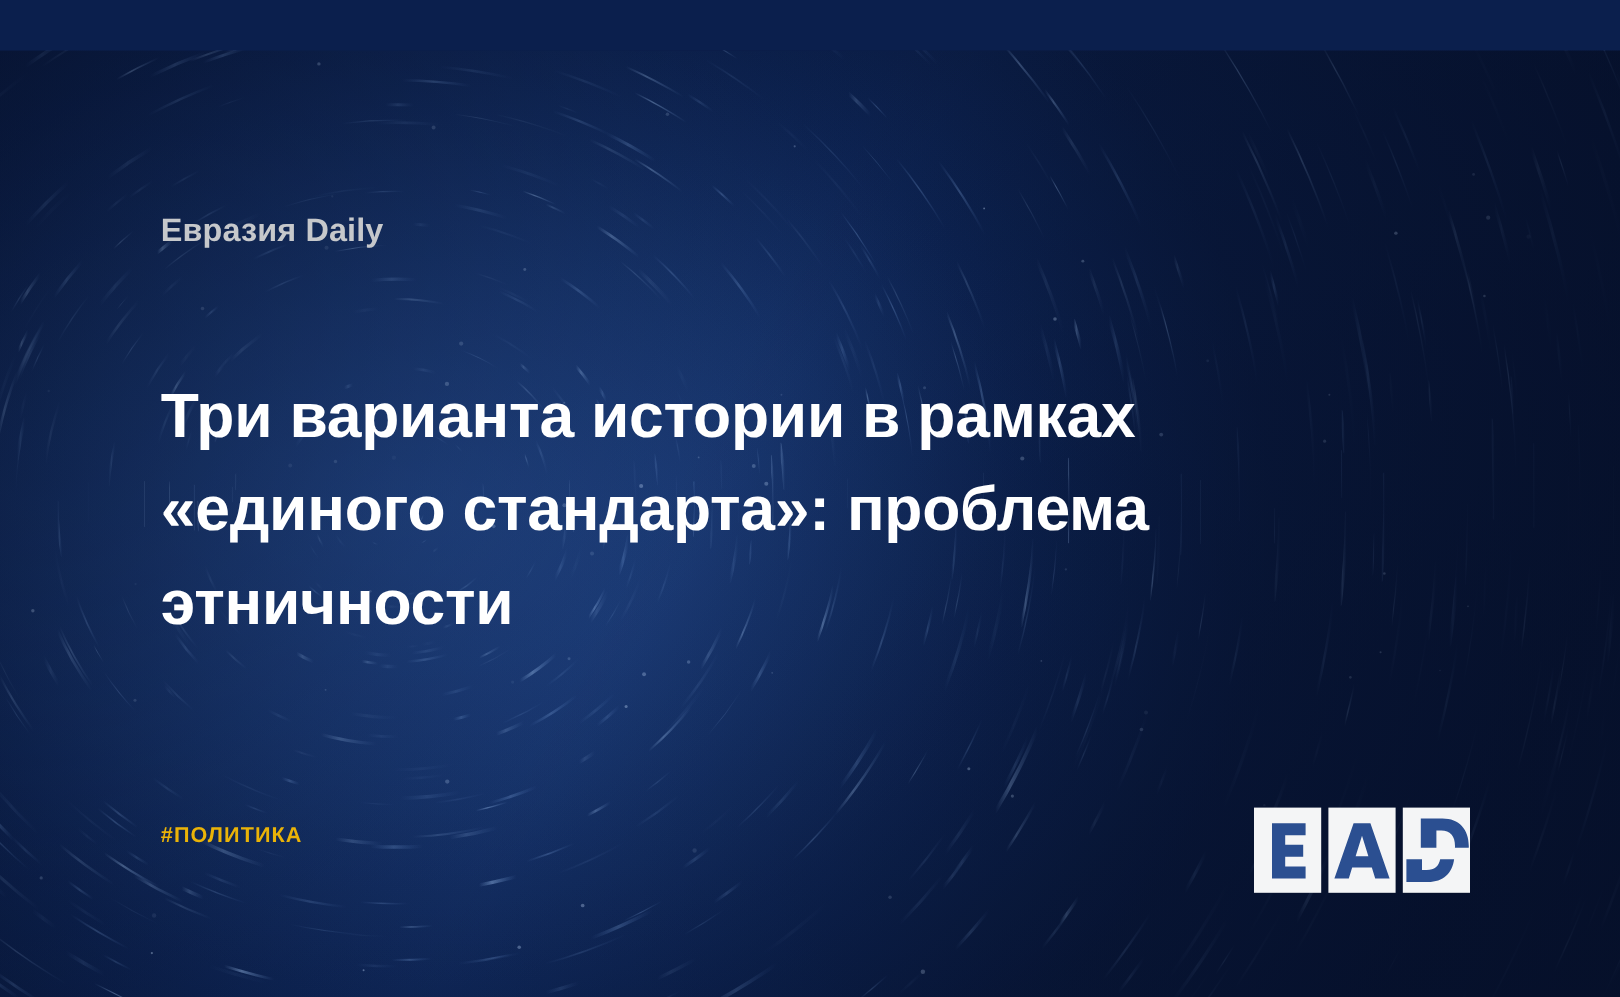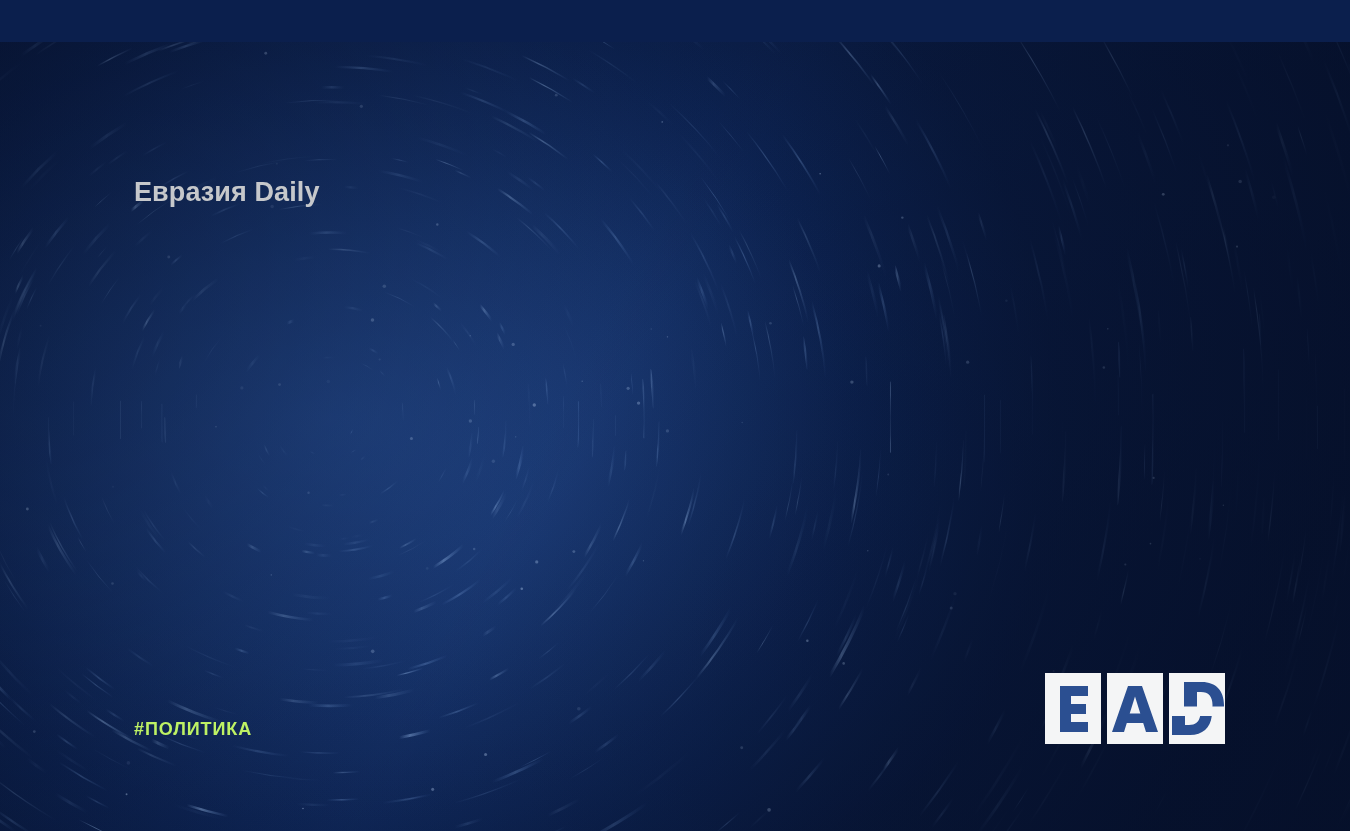--- a/index.html
+++ b/index.html
@@ -73,24 +73,24 @@
     font-size: 52px;
     line-height: 78px;
     font-weight: 700;
     color: #ffffff;
     letter-spacing: -0.2px;
   }
 
   .tag {
     position: absolute;
     left: 134px;
-    top: 677px;
+    top: 644px;
     font-size: 18px;
     font-weight: 700;
-    color: #bef264;
+    color: #eab308;
     letter-spacing: 0.9px;
     white-space: nowrap;
   }
 
   
   .logo {
     position: absolute;
     left: 1045px;
     top: 631px;
     display: flex;
@@ -1439,20 +1439,21 @@
     </svg>
   </div>
 
   <div class="bg-layer bg-vignette"></div>
   <div class="bg-layer bg-corner-dark"></div>
 
   <div id="content">
 
     <div class="brand">Евразия Daily</div>
 
+    <div class="headline">Три варианта истории в рамках «единого стандарта»: проблема этничности</div>
 
     <div class="tag">#ПОЛИТИКА</div>
 
     <div class="logo">
 
       <div class="logo-tile">
         <svg viewBox="0 0 56 71" xmlns="http://www.w3.org/2000/svg">
           <path d="M15 13 H43 V23 H26 V31 H41 V41 H26 V49 H43 V59 H15 Z" fill="#2b4f91"></path>
         </svg>
       </div>

